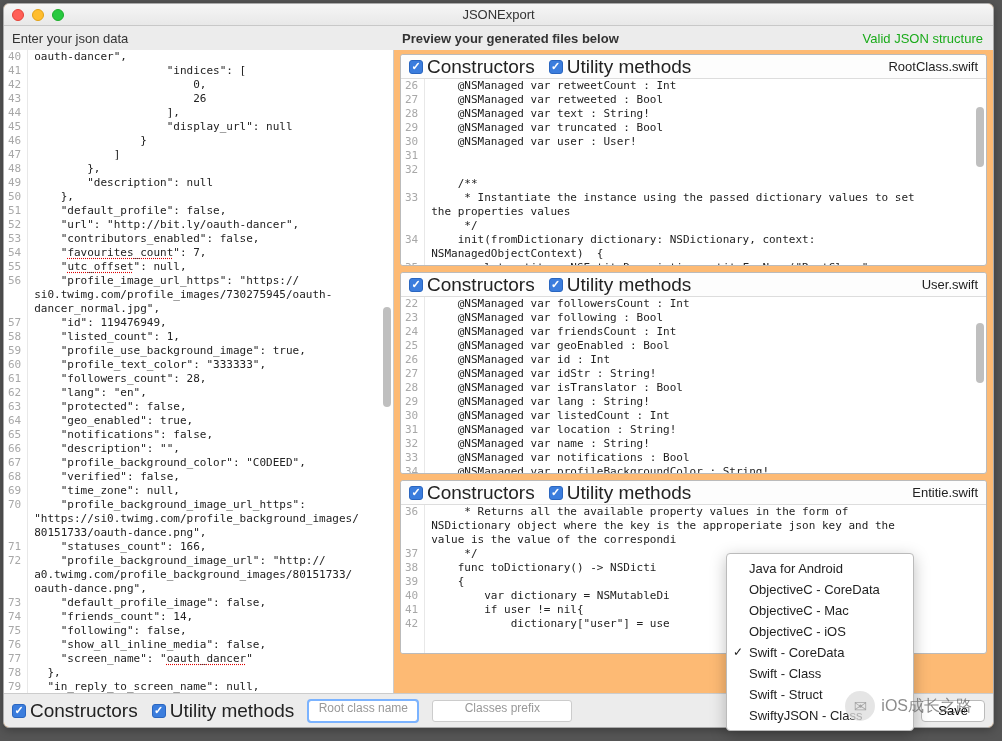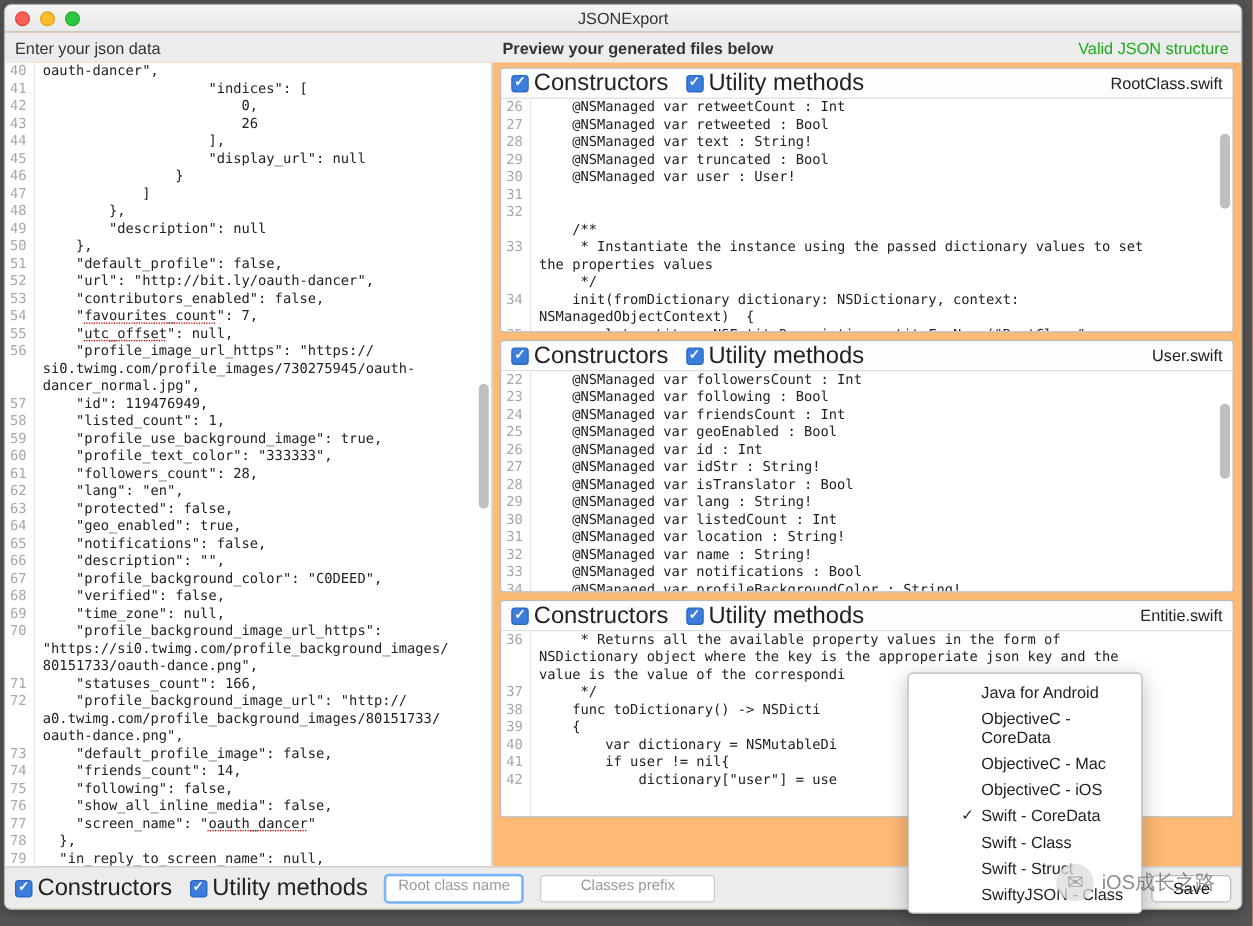--- a/index.html
+++ b/index.html
@@ -178,21 +178,20 @@
   border-radius: 4px;
   box-shadow: 0 4px 16px rgba(0,0,0,0.25);
   z-index: 50;
   padding: 4px 0;
 }
 .dropdown .item {
   padding: 3px 14px 3px 22px;
   font-size: 13px;
   color: #222;
   position: relative;
-  margin-left: 36px;
 }
 .dropdown .item.sel::before {
   content: "✓"; position: absolute; left: 6px; font-size: 12px;
 }
 .watermark {
   position: absolute;
   right: 30px;
   bottom: 20px;
   z-index: 60;
   opacity: 0.75;

